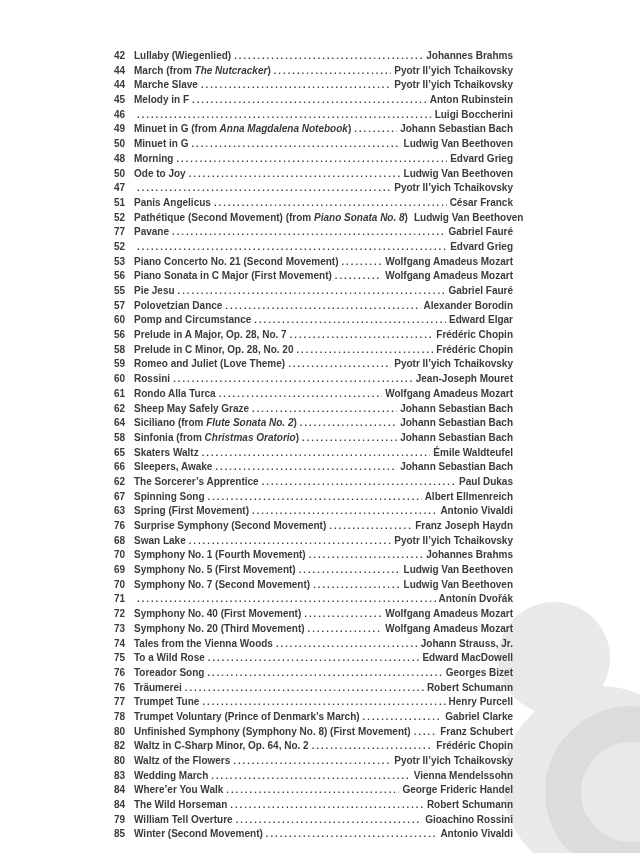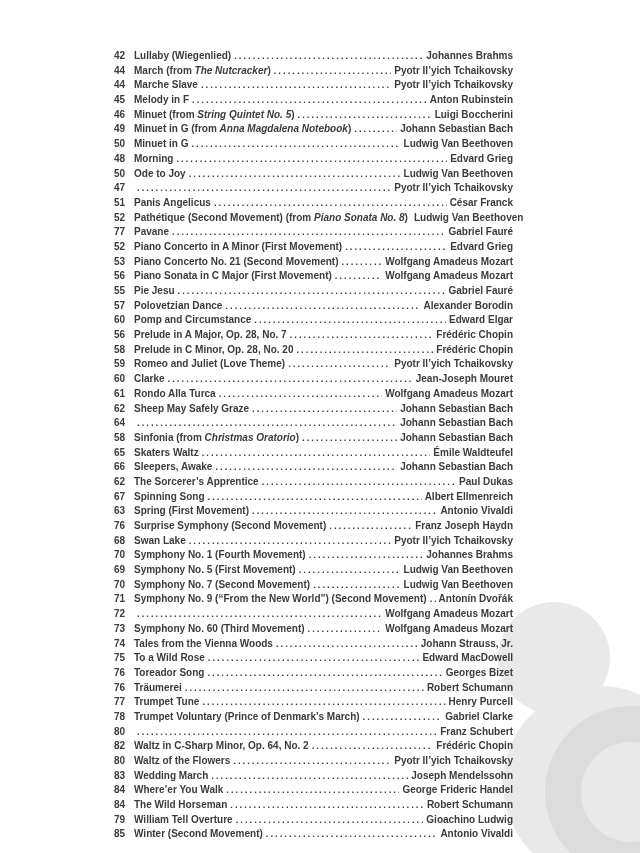--- a/index.html
+++ b/index.html
@@ -82,21 +82,20 @@
         <span class="composer">Pyotr Il’yich Tchaikovsky</span>
       </div>
       <div class="row">
         <span class="num">45</span>
         <span class="title">Melody in F</span>
         <span class="leader">........................................................................................................................................................................................................</span>
         <span class="composer">Anton Rubinstein</span>
       </div>
       <div class="row">
         <span class="num">46</span>
-        <span class="title">Minuet (from <i>String Quintet No. 5</i>)</span>
         <span class="leader">........................................................................................................................................................................................................</span>
         <span class="composer">Luigi Boccherini</span>
       </div>
       <div class="row">
         <span class="num">49</span>
         <span class="title">Minuet in G (from <i>Anna Magdalena Notebook</i>)</span>
         <span class="leader">........................................................................................................................................................................................................</span>
         <span class="composer">Johann Sebastian Bach</span>
       </div>
       <div class="row">
@@ -135,21 +134,20 @@
         <span class="composer">Ludwig Van Beethoven</span>
       </div>
       <div class="row">
         <span class="num">77</span>
         <span class="title">Pavane</span>
         <span class="leader">........................................................................................................................................................................................................</span>
         <span class="composer">Gabriel Fauré</span>
       </div>
       <div class="row">
         <span class="num">52</span>
-        <span class="title">Piano Concerto in A Minor (First Movement)</span>
         <span class="leader">........................................................................................................................................................................................................</span>
         <span class="composer">Edvard Grieg</span>
       </div>
       <div class="row">
         <span class="num">53</span>
         <span class="title">Piano Concerto No. 21 (Second Movement)</span>
         <span class="leader">........................................................................................................................................................................................................</span>
         <span class="composer">Wolfgang Amadeus Mozart</span>
       </div>
       <div class="row">
@@ -189,38 +187,39 @@
         <span class="composer">Frédéric Chopin</span>
       </div>
       <div class="row">
         <span class="num">59</span>
         <span class="title">Romeo and Juliet (Love Theme)</span>
         <span class="leader">........................................................................................................................................................................................................</span>
         <span class="composer">Pyotr Il’yich Tchaikovsky</span>
       </div>
       <div class="row">
         <span class="num">60</span>
-        <span class="title">Clarke</span>
+        <span class="title">Rossini</span>
         <span class="leader">........................................................................................................................................................................................................</span>
         <span class="composer">Jean-Joseph Mouret</span>
       </div>
       <div class="row">
         <span class="num">61</span>
         <span class="title">Rondo Alla Turca</span>
         <span class="leader">........................................................................................................................................................................................................</span>
         <span class="composer">Wolfgang Amadeus Mozart</span>
       </div>
       <div class="row">
         <span class="num">62</span>
         <span class="title">Sheep May Safely Graze</span>
         <span class="leader">........................................................................................................................................................................................................</span>
         <span class="composer">Johann Sebastian Bach</span>
       </div>
       <div class="row">
         <span class="num">64</span>
+        <span class="title">Siciliano (from <i>Flute Sonata No. 2</i>)</span>
         <span class="leader">........................................................................................................................................................................................................</span>
         <span class="composer">Johann Sebastian Bach</span>
       </div>
       <div class="row">
         <span class="num">58</span>
         <span class="title">Sinfonia (from <i>Christmas Oratorio</i>)</span>
         <span class="leader">........................................................................................................................................................................................................</span>
         <span class="composer">Johann Sebastian Bach</span>
       </div>
       <div class="row">
@@ -278,32 +277,32 @@
         <span class="composer">Ludwig Van Beethoven</span>
       </div>
       <div class="row">
         <span class="num">70</span>
         <span class="title">Symphony No. 7 (Second Movement)</span>
         <span class="leader">........................................................................................................................................................................................................</span>
         <span class="composer">Ludwig Van Beethoven</span>
       </div>
       <div class="row">
         <span class="num">71</span>
-        <span class="title">Symphony No. 9 (“From the New World”) (Second Movement)</span>
         <span class="leader">........................................................................................................................................................................................................</span>
         <span class="composer">Antonín Dvořák</span>
       </div>
       <div class="row">
         <span class="num">72</span>
+        <span class="title">Symphony No. 40 (First Movement)</span>
         <span class="leader">........................................................................................................................................................................................................</span>
         <span class="composer">Wolfgang Amadeus Mozart</span>
       </div>
       <div class="row">
         <span class="num">73</span>
-        <span class="title">Symphony No. 60 (Third Movement)</span>
+        <span class="title">Symphony No. 20 (Third Movement)</span>
         <span class="leader">........................................................................................................................................................................................................</span>
         <span class="composer">Wolfgang Amadeus Mozart</span>
       </div>
       <div class="row">
         <span class="num">74</span>
         <span class="title">Tales from the Vienna Woods</span>
         <span class="leader">........................................................................................................................................................................................................</span>
         <span class="composer">Johann Strauss, Jr.</span>
       </div>
       <div class="row">
@@ -331,58 +330,59 @@
         <span class="composer">Henry Purcell</span>
       </div>
       <div class="row">
         <span class="num">78</span>
         <span class="title">Trumpet Voluntary (Prince of Denmark’s March)</span>
         <span class="leader">........................................................................................................................................................................................................</span>
         <span class="composer">Gabriel Clarke</span>
       </div>
       <div class="row">
         <span class="num">80</span>
+        <span class="title">Unfinished Symphony (Symphony No. 8) (First Movement)</span>
         <span class="leader">........................................................................................................................................................................................................</span>
         <span class="composer">Franz Schubert</span>
       </div>
       <div class="row">
         <span class="num">82</span>
         <span class="title">Waltz in C-Sharp Minor, Op. 64, No. 2</span>
         <span class="leader">........................................................................................................................................................................................................</span>
         <span class="composer">Frédéric Chopin</span>
       </div>
       <div class="row">
         <span class="num">80</span>
         <span class="title">Waltz of the Flowers</span>
         <span class="leader">........................................................................................................................................................................................................</span>
         <span class="composer">Pyotr Il’yich Tchaikovsky</span>
       </div>
       <div class="row">
         <span class="num">83</span>
         <span class="title">Wedding March</span>
         <span class="leader">........................................................................................................................................................................................................</span>
-        <span class="composer">Joseph Mendelssohn</span>
+        <span class="composer">Vienna Mendelssohn</span>
       </div>
       <div class="row">
         <span class="num">84</span>
         <span class="title">Where’er You Walk</span>
         <span class="leader">........................................................................................................................................................................................................</span>
         <span class="composer">George Frideric Handel</span>
       </div>
       <div class="row">
         <span class="num">84</span>
         <span class="title">The Wild Horseman</span>
         <span class="leader">........................................................................................................................................................................................................</span>
         <span class="composer">Robert Schumann</span>
       </div>
       <div class="row">
         <span class="num">79</span>
         <span class="title">William Tell Overture</span>
         <span class="leader">........................................................................................................................................................................................................</span>
-        <span class="composer">Gioachino Ludwig</span>
+        <span class="composer">Gioachino Rossini</span>
       </div>
       <div class="row">
         <span class="num">85</span>
         <span class="title">Winter (Second Movement)</span>
         <span class="leader">........................................................................................................................................................................................................</span>
         <span class="composer">Antonio Vivaldi</span>
       </div>
     </div>
 </div>
 

